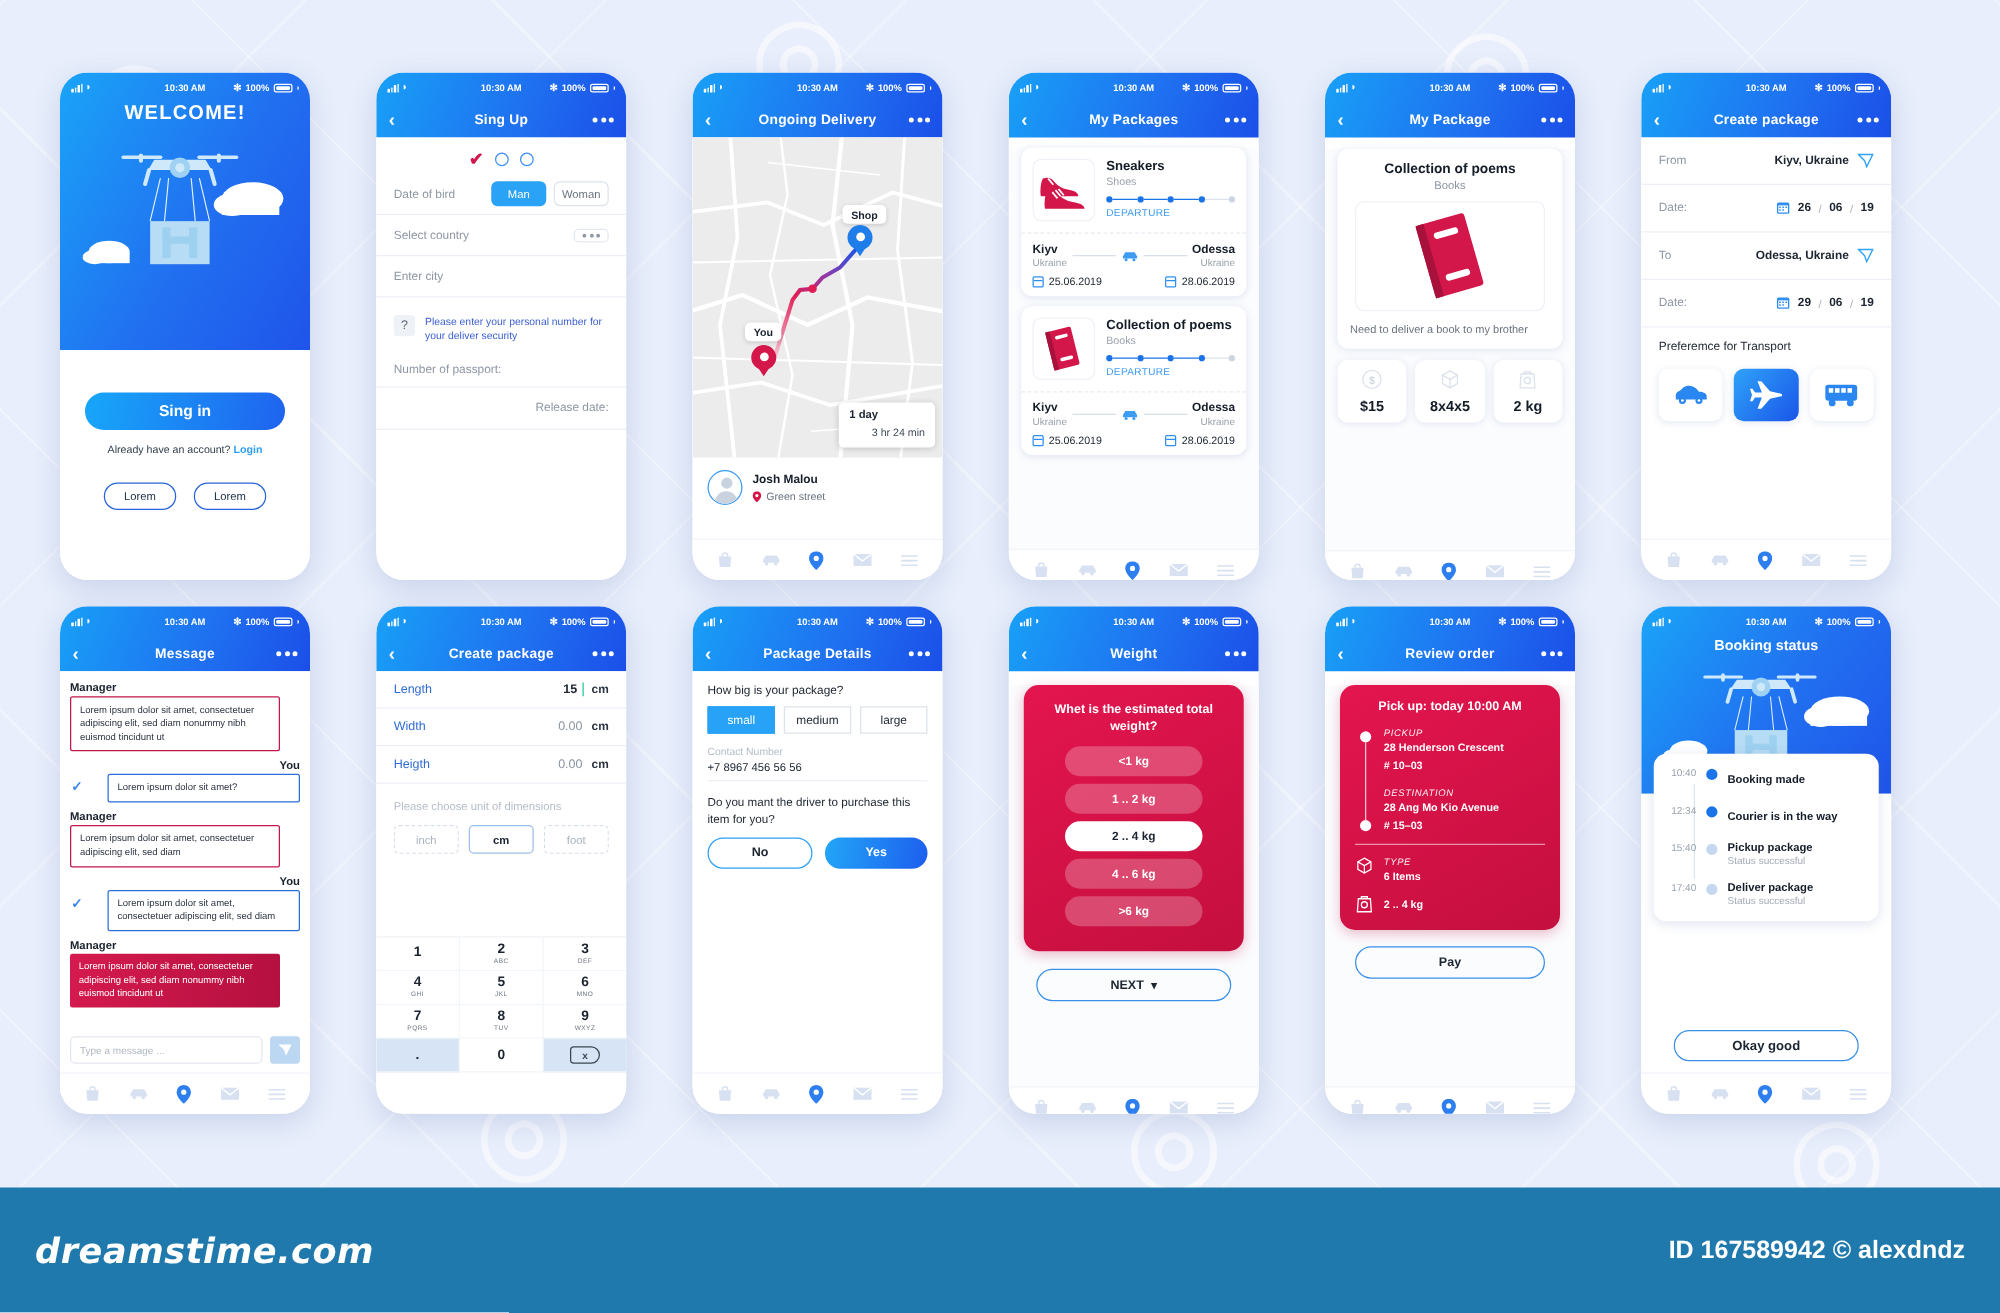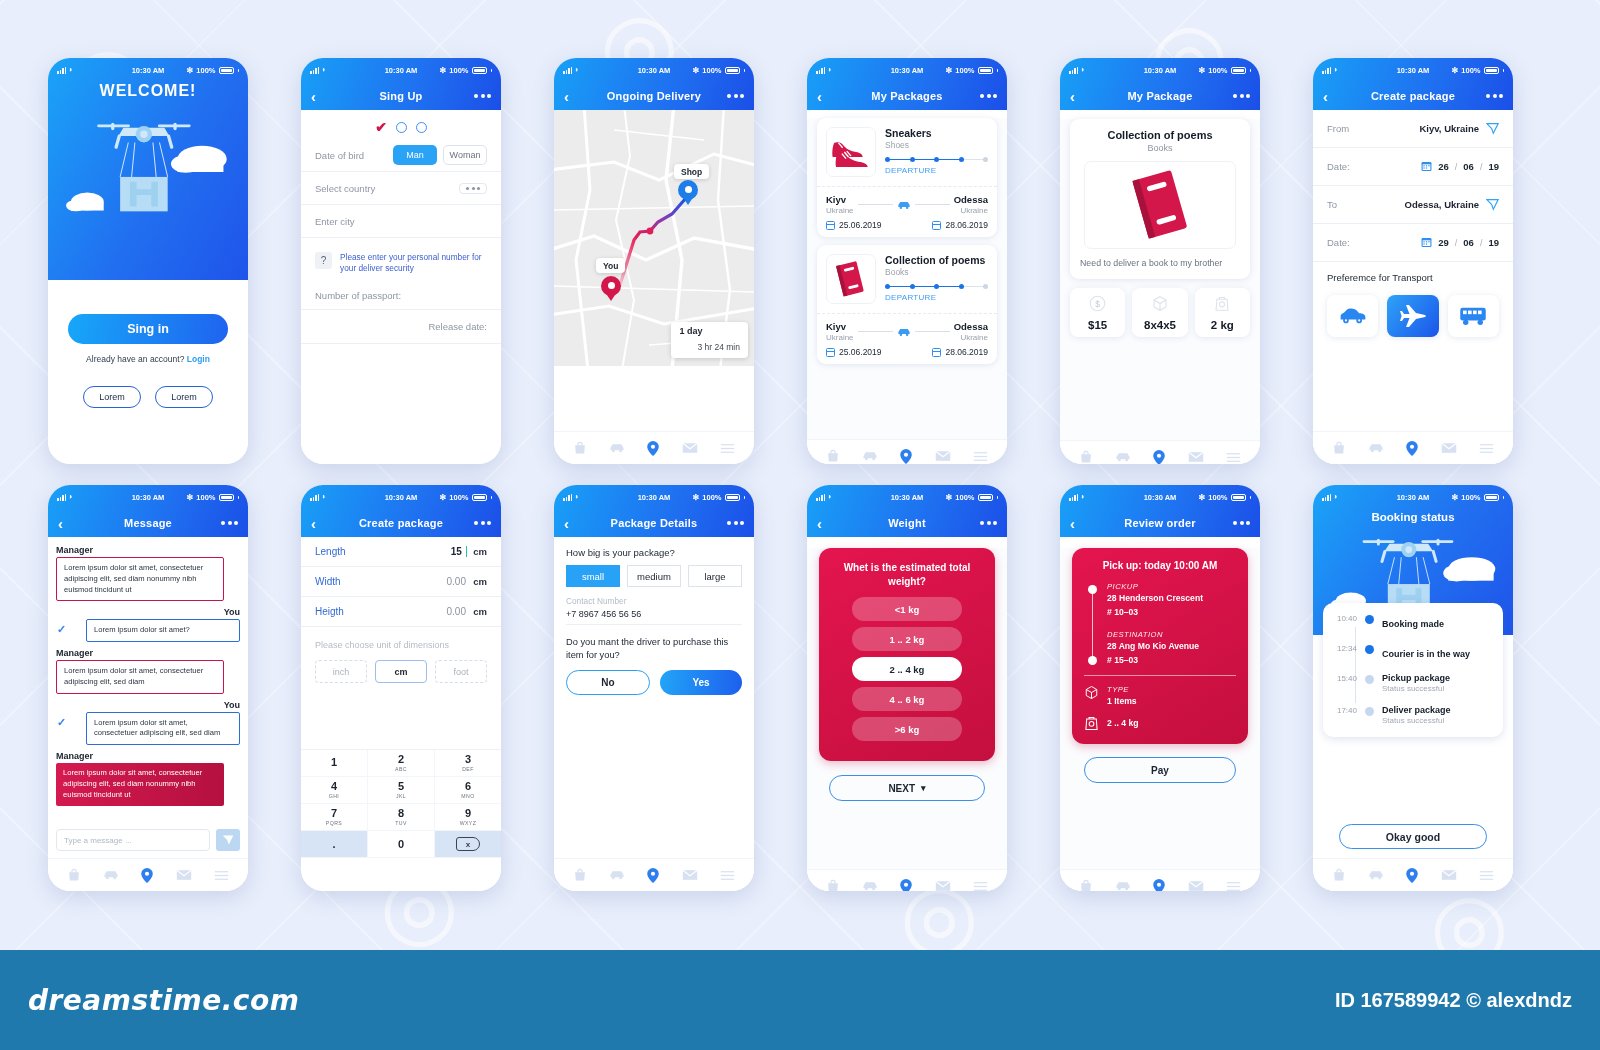--- a/index.html
+++ b/index.html
@@ -466,20 +466,33 @@
         <div class="pin" style="left:47px;top:166px;">
           <div class="head" style="background:#d4174a;"></div>
           <div class="tail" style="border-top:9px solid #d4174a;"></div>
           <div class="eye"></div>
         </div>
         <div class="timebox">
           <b>1 day</b>
           <span>3 hr  24 min</span>
         </div>
       </div>
+      <div class="driver">
+        <span class="avat"></span>
+        <span>
+          <span style="display:block;font-size:9.5px;font-weight:bold;color:#141c28;">Josh Malou</span>
+          <span style="display:flex;align-items:center;gap:4px;margin-top:3px;">
+            <svg width="7" height="9" viewBox="0 0 10 13">
+                <path d="M5 0a5 5 0 00-5 5c0 3.6 5 8 5 8s5-4.4 5-8a5 5 0 00-5-5z" fill="#d4174a"></path>
+                <circle cx="5" cy="5" r="1.8" fill="#fff"></circle>
+              </svg>
+            <span style="font-size:8.5px;color:#6a737f;">Green street</span>
+          </span>
+        </span>
+      </div>
       <div class="tabbar">
         <svg class="ti" width="14" height="14" viewBox="0 0 20 20">
             <path d="M3 6h14l-1 12H4L3 6z" fill="currentColor"></path>
             <path d="M7 7V5a3 3 0 016 0v2" stroke="currentColor" stroke-width="1.6" fill="none"></path>
           </svg>
         <svg class="ti" width="16" height="14" viewBox="0 0 22 16">
             <path d="M2 11V8l3-5h12l3 5v3H2z" fill="currentColor"></path>
             <circle cx="6" cy="12" r="2" fill="currentColor"></circle>
             <circle cx="16" cy="12" r="2" fill="currentColor"></circle>
           </svg>
@@ -1358,21 +1371,21 @@
         <div class="rhr"></div>
         <div class="rmeta">
           <svg width="15" height="15" viewBox="0 0 20 20" style="flex:none;">
               <g fill="none" stroke="#fff" stroke-width="1.3">
                 <path d="M10 2l7 4v8l-7 4-7-4V6z"></path>
                 <path d="M3 6l7 4 7-4M10 10v8"></path>
               </g>
             </svg>
           <div>
             <div class="rk">TYPE</div>
-            <div class="rv">1 Items</div>
+            <div class="rv">6 Items</div>
           </div>
         </div>
         <div class="rmeta" style="margin-top:9px;align-items:center;">
           <svg width="15" height="16" viewBox="0 0 18 20" style="flex:none;">
               <g fill="none" stroke="#fff" stroke-width="1.3">
                 <path d="M3 5h12l1 13H2z"></path>
                 <circle cx="9" cy="11" r="3"></circle>
                 <path d="M6 5V3h6v2"></path>
               </g>
             </svg>

